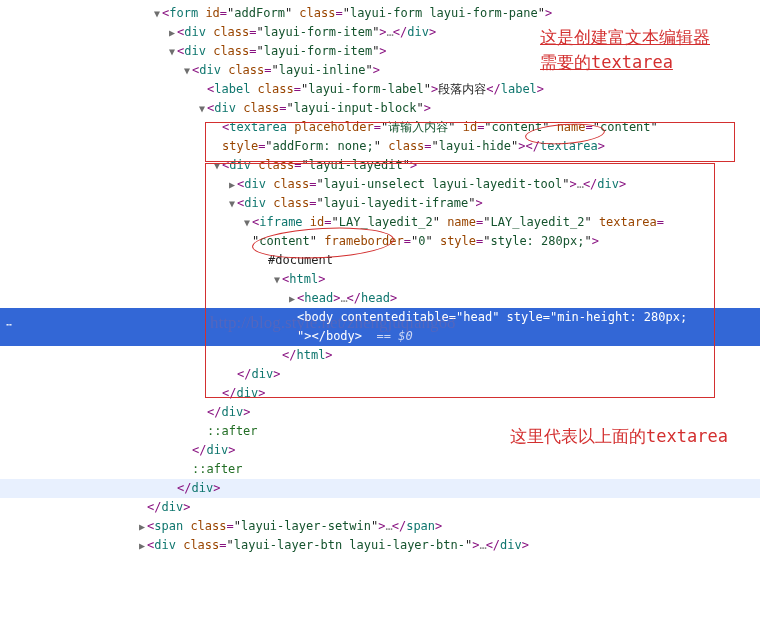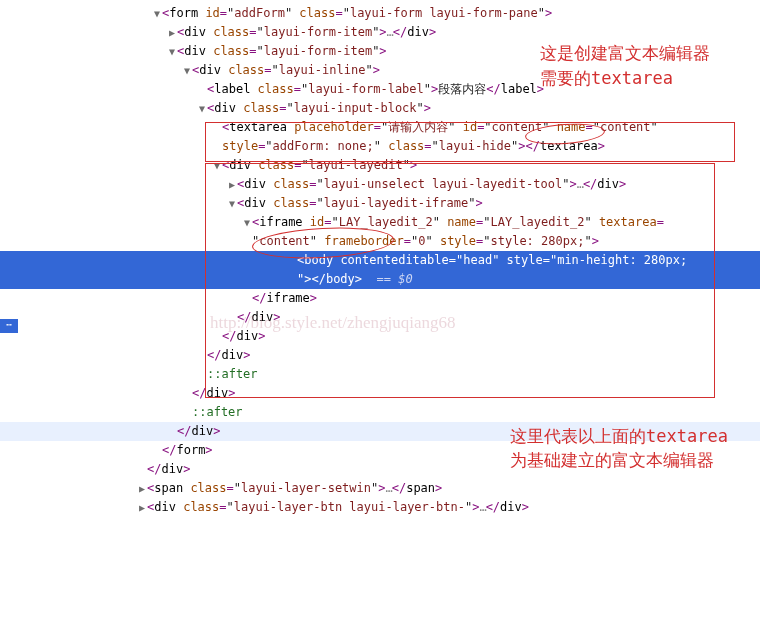--- a/index.html
+++ b/index.html
@@ -37,23 +37,23 @@
     color: #6e6e6e;
     font-size: 10px;
     text-align: center;
     vertical-align: middle;
     cursor: pointer;
   }
   .arrow.down::before { content: "▼"; }
   .arrow.right::before { content: "▶"; }
   .arrow.none { width:10px; }
   .punct { color: #881280; }
-  .tag { color: #000000; }
+  .tag { color: #0f766e; }
   .attr-name { color: #994500; }
-  .attr-val { color: #7f1d1d; }
+  .attr-val { color: #14532d; }
   .pseudo { color: #236e25; }
   .ghost { color: #888; font-style: italic;}
   .ellip { color: #888; letter-spacing: -1px; }
   .indent { display:inline-block; }
   .anno {
     position: absolute;
     font-family: "Microsoft YaHei","SimSun",sans-serif;
     color: #d32f2f;
     font-size: 17px;
     line-height: 24px;
@@ -116,53 +116,54 @@
 
 <div class="row"><span class="indent" style="width:212px"></span><span class="arrow down"></span><span class="punct">&lt;</span><span class="tag">div</span> <span class="attr-name">class</span><span class="punct">=</span>"<span class="attr-val">layui-layedit</span>"<span class="punct">&gt;</span></div>
 
 <div class="row"><span class="indent" style="width:227px"></span><span class="arrow right"></span><span class="punct">&lt;</span><span class="tag">div</span> <span class="attr-name">class</span><span class="punct">=</span>"<span class="attr-val">layui-unselect layui-layedit-tool</span>"<span class="punct">&gt;</span><span class="ellip">…</span><span class="punct">&lt;/</span><span class="tag">div</span><span class="punct">&gt;</span></div>
 
 <div class="row"><span class="indent" style="width:227px"></span><span class="arrow down"></span><span class="punct">&lt;</span><span class="tag">div</span> <span class="attr-name">class</span><span class="punct">=</span>"<span class="attr-val">layui-layedit-iframe</span>"<span class="punct">&gt;</span></div>
 
 <div class="row"><span class="indent" style="width:242px"></span><span class="arrow down"></span><span class="punct">&lt;</span><span class="tag">iframe</span> <span class="attr-name">id</span><span class="punct">=</span>"<span class="attr-val">LAY_layedit_2</span>" <span class="attr-name">name</span><span class="punct">=</span>"<span class="attr-val">LAY_layedit_2</span>" <span class="attr-name">textarea</span><span class="punct">=</span></div>
 <div class="row"><span class="indent" style="width:252px"></span>"<span class="attr-val">content</span>" <span class="attr-name">frameborder</span><span class="punct">=</span>"<span class="attr-val">0</span>" <span class="attr-name">style</span><span class="punct">=</span>"<span class="attr-val">style: 280px;</span>"<span class="punct">&gt;</span></div>
 
+<div class="row"><span class="indent" style="width:268px"></span><span>#document</span></div>
 
+<div class="row"><span class="indent" style="width:272px"></span><span class="arrow down"></span><span class="punct">&lt;</span><span class="tag">html</span><span class="punct">&gt;</span></div>
 
+<div class="row"><span class="indent" style="width:287px"></span><span class="arrow right"></span><span class="punct">&lt;</span><span class="tag">head</span><span class="punct">&gt;</span><span class="ellip">…</span><span class="punct">&lt;/</span><span class="tag">head</span><span class="punct">&gt;</span></div>
 
 <div class="row sel"><span class="indent" style="width:287px"></span><span class="arrow none"></span><span class="punct">&lt;</span><span class="tag">body</span> <span class="attr-name">contenteditable</span><span class="punct">=</span>"<span class="attr-val">head</span>" <span class="attr-name">style</span><span class="punct">=</span>"<span class="attr-val">min-height: 280px;</span></div>
 <div class="row sel"><span class="indent" style="width:297px"></span>"<span class="punct">&gt;&lt;/</span><span class="tag">body</span><span class="punct">&gt;</span>&nbsp;&nbsp;<span class="ghost">== $0</span></div>
 
-<div class="row"><span class="indent" style="width:252px"></span><span class="punct">&lt;/</span><span class="tag">iframe</span><span class="punct">&gt;</span></div>
+<div class="row"><span class="indent" style="width:282px"></span><span class="punct">&lt;/</span><span class="tag">html</span><span class="punct">&gt;</span></div>
 <div class="row"><span class="indent" style="width:237px"></span><span class="punct">&lt;/</span><span class="tag">div</span><span class="punct">&gt;</span></div>
 <div class="row"><span class="indent" style="width:222px"></span><span class="punct">&lt;/</span><span class="tag">div</span><span class="punct">&gt;</span></div>
 <div class="row"><span class="indent" style="width:207px"></span><span class="punct">&lt;/</span><span class="tag">div</span><span class="punct">&gt;</span></div>
 <div class="row"><span class="indent" style="width:207px"></span><span class="pseudo">::after</span></div>
 <div class="row"><span class="indent" style="width:192px"></span><span class="punct">&lt;/</span><span class="tag">div</span><span class="punct">&gt;</span></div>
 <div class="row"><span class="indent" style="width:192px"></span><span class="pseudo">::after</span></div>
 <div class="row hl"><span class="indent" style="width:177px"></span><span class="punct">&lt;/</span><span class="tag">div</span><span class="punct">&gt;</span></div>
-<div class="row"><span class="indent" style="width:162px"></span><span class="punct">&lt;/</span><span class="tag">form</span><span class="punct">&gt;</span></div>
 <div class="row"><span class="indent" style="width:147px"></span><span class="punct">&lt;/</span><span class="tag">div</span><span class="punct">&gt;</span></div>
 
 <div class="row"><span class="indent" style="width:137px"></span><span class="arrow right"></span><span class="punct">&lt;</span><span class="tag">span</span> <span class="attr-name">class</span><span class="punct">=</span>"<span class="attr-val">layui-layer-setwin</span>"<span class="punct">&gt;</span><span class="ellip">…</span><span class="punct">&lt;/</span><span class="tag">span</span><span class="punct">&gt;</span></div>
 
 <div class="row"><span class="indent" style="width:137px"></span><span class="arrow right"></span><span class="punct">&lt;</span><span class="tag">div</span> <span class="attr-name">class</span><span class="punct">=</span>"<span class="attr-val">layui-layer-btn layui-layer-btn-</span>"<span class="punct">&gt;</span><span class="ellip">…</span><span class="punct">&lt;/</span><span class="tag">div</span><span class="punct">&gt;</span></div>
 
 </div>
 
 <div class="sidebar-blue">⋯</div>
 
 <div class="watermark">http://blog.style.net/zhengjuqiang68</div>
 
-<div class="anno" style="left:540px; top:42px;">
+<div class="anno" style="left:540px; top:26px;text-decoration:underline;">
   <span>这是创建富文本编辑器</span><br>
   <span>需要的</span><span class="kw">textarea</span>
 </div>
 <div class="anno" style="left:510px; top:424px;">
   <span>这里代表以上面的</span><span class="kw">textarea</span><br>
-  <span>为基础建立的富文本编辑器</span>
 </div>
 
 <div class="box-red" style="left:205px; top:122px; width:528px; height:38px;"></div>
 <div class="box-red" style="left:205px; top:163px; width:508px; height:233px;"></div>
 
 <div class="circle-red" style="left:525px; top:124px; width:78px; height:18px; transform:rotate(-4deg);"></div>
 <div class="circle-red" style="left:252px; top:228px; width:140px; height:28px; transform:rotate(-3deg);"></div>
 
 </body></html>

